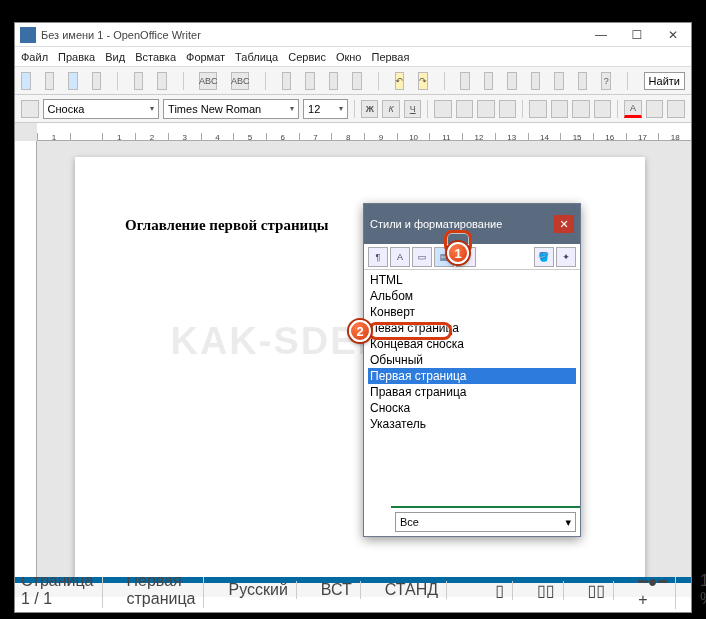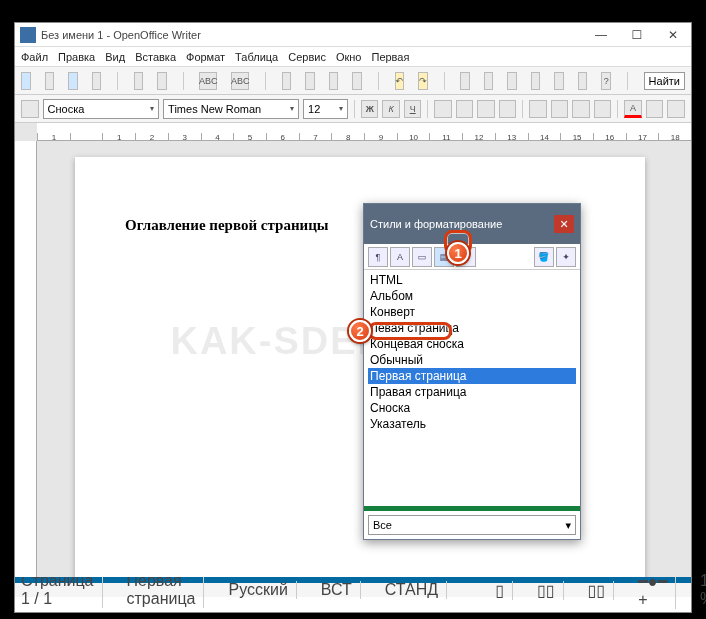--- a/index.html
+++ b/index.html
@@ -26,21 +26,21 @@
   .page-heading { font-family: "Times New Roman", serif; font-size: 15px; font-weight: bold; color: #000; }
   .watermark { position:absolute; left:50%; top:48%; transform:translate(-50%,-50%); font-size:38px; font-weight:bold; color:rgba(0,0,0,0.08); letter-spacing:2px; pointer-events:none; white-space:nowrap;}
   .styles-panel { position: absolute; left: 348px; top: 180px; width: 218px; background: #fff; border: 1px solid #6b7a8f; box-shadow: 0 3px 10px rgba(0,0,0,0.4); }
   .sp-title { height: 40px; background: #5b6b7f; color: #fff; font-size: 11px; display: flex; align-items: center; padding: 0 6px; }
   .sp-title .sp-close { margin-left: auto; width: 20px; height: 18px; background: #c0392b; color:#fff; display:flex; align-items:center; justify-content:center; font-size:11px;}
   .sp-toolbar { height: 26px; display: flex; align-items: center; gap: 2px; padding: 2px 4px; border-bottom: 1px solid #ccc; }
   .sp-tbtn { width: 20px; height: 20px; border: 1px solid #aaa; background: #eef; display:flex; align-items:center; justify-content:center; font-size:9px; color:#446;}
   .sp-list { height: 236px; overflow: auto; font-size: 12px; padding: 2px 4px; }
   .sp-item { padding: 1px 2px; cursor: default; }
   .sp-item.selected { background: #2d7bdc; color: #fff; }
-  .sp-bottom { padding: 4px; border-top: 5px solid #15803d; }
+  .sp-bottom { padding: 4px; border-top: 2px solid #15803d; margin-left: 27px; }
   .sp-combo { width: 100%; height: 20px; border: 1px solid #999; display:flex; align-items:center; padding:0 4px; font-size:11px;}
   .callout { position: absolute; width: 22px; height: 22px; border-radius: 50%; background: radial-gradient(circle at 35% 30%, #ff7b4a, #d83a10); border: 2px solid #fff; box-shadow: 0 0 0 2px #b82e0a, 0 2px 4px rgba(0,0,0,0.5); color:#fff; font-weight:bold; font-size:13px; display:flex; align-items:center; justify-content:center; z-index:20;}
   .ring { position:absolute; border:3px solid #d83a10; border-radius:8px; z-index:15; box-shadow:0 0 0 1px rgba(255,255,255,0.6) inset;}
   .statusbar { height: 20px; border-top: 6px solid #0369a1; background: #f5f5f5; display: flex; align-items: center; font-size: 16px; color: #444; gap: 24px; padding: 0 6px; }
   .statusbar .cell { border-right: 1px solid #ccc; padding-right: 8px; }
   .statusbar .spacer { flex:1; }
   .find-box { border:1px solid #999; background:#fff; height:18px; padding:0 4px; font-size:11px; display:flex; align-items:center; width:60px; margin-left:auto;}
 </style>
 </head>
 <body>

